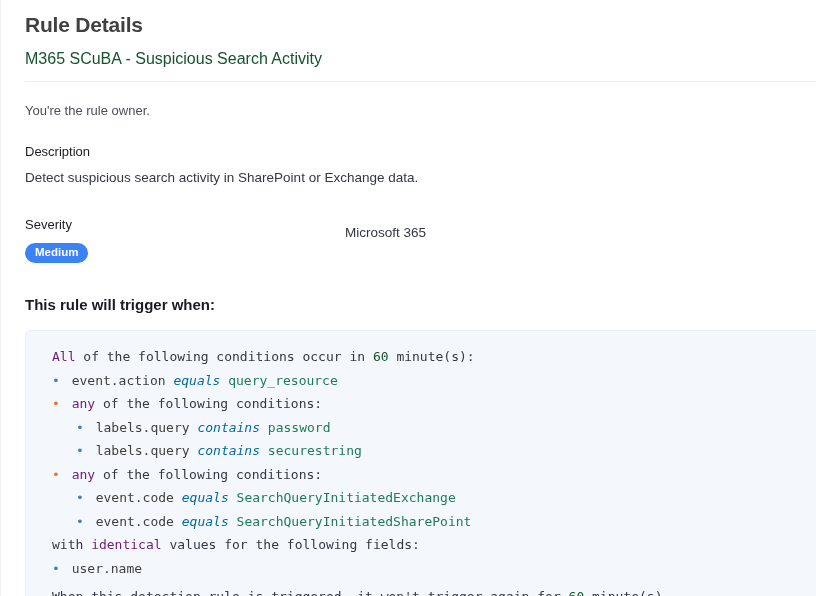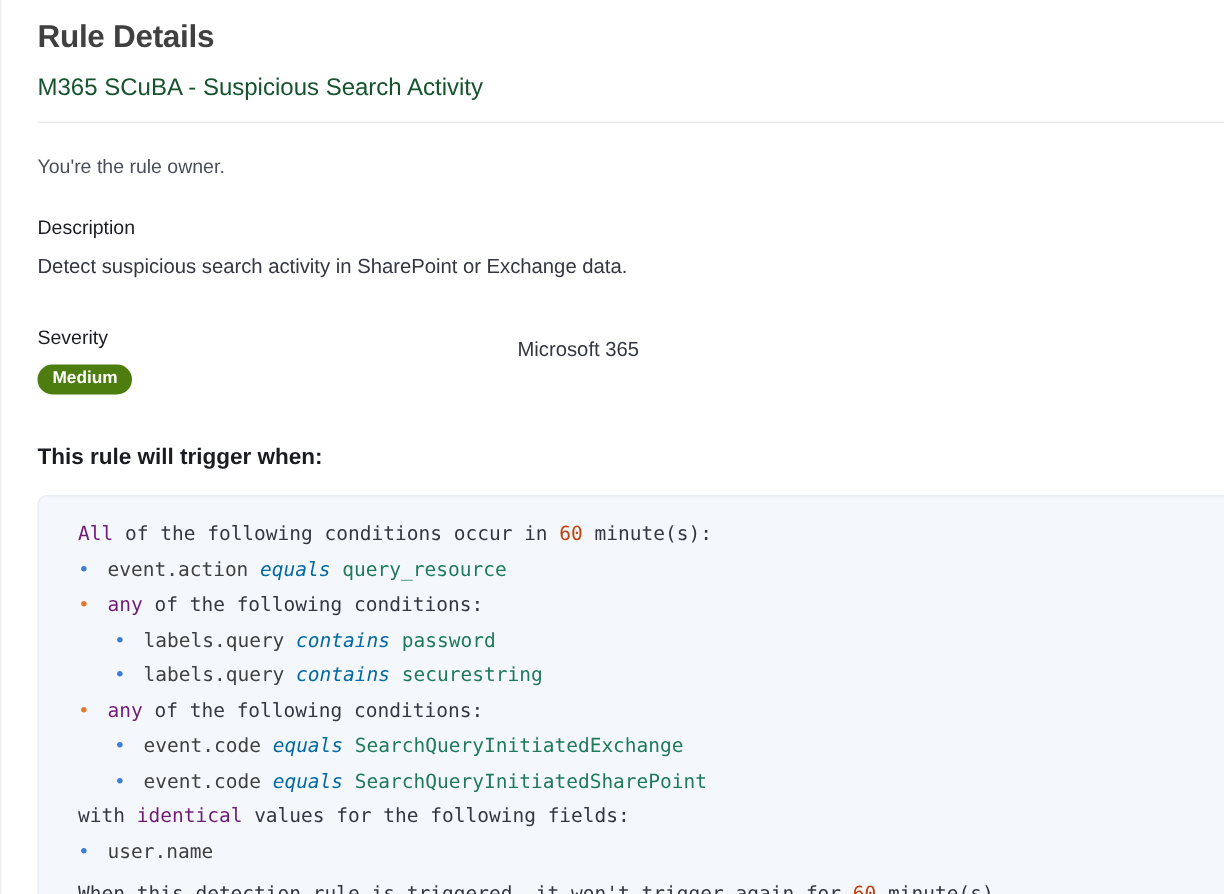--- a/index.html
+++ b/index.html
@@ -140,21 +140,21 @@
   .bullet {
     color: #3a7fd5;
     margin-right: 4px;
   }
   .bullet.op { color: #e8762a; }
 
   .tok-logic   { color: #701a75; }
   .tok-field   { color: #404040; }
   .tok-oper    { color: #0369a1; font-style: italic; }
   .tok-value   { color: #1f7a5a; }
-  .tok-num     { color: #c2410c; }
+  .tok-num     { color: #14532d; }
   .tok-plain   { color: #343741; }
 </style>
 </head>
 <body>
 
 <div class="panel">
   <div class="inner">
 
     <h1 class="page-title">Rule Details</h1>
 
@@ -165,21 +165,21 @@
     <div class="owner-note">You're the rule owner.</div>
 
     <div class="desc-block">
       <div class="section-label">Description</div>
       <div class="desc-text">Detect suspicious search activity in SharePoint or Exchange data.</div>
     </div>
 
     <div class="meta-row">
       <div class="meta-col-severity">
         <div class="section-label">Severity</div>
-        <div class="badge" id="severity-badge" style="background: #4d7c0f;">Medium</div>
+        <div class="badge" id="severity-badge" style="background: #3b82f6;">Medium</div>
       </div>
       <div class="meta-col-services">
         <div class="meta-value">Microsoft 365</div>
       </div>
     </div>
 
     <div class="trigger-heading">This rule will trigger when:</div>
 
     <div class="code-block" id="code-block">
         <div class="code-line"><span class="tok-logic">All</span><span class="tok-plain"> of the following conditions occur in </span><span class="tok-num">60</span><span class="tok-plain"> minute(s):</span></div>

